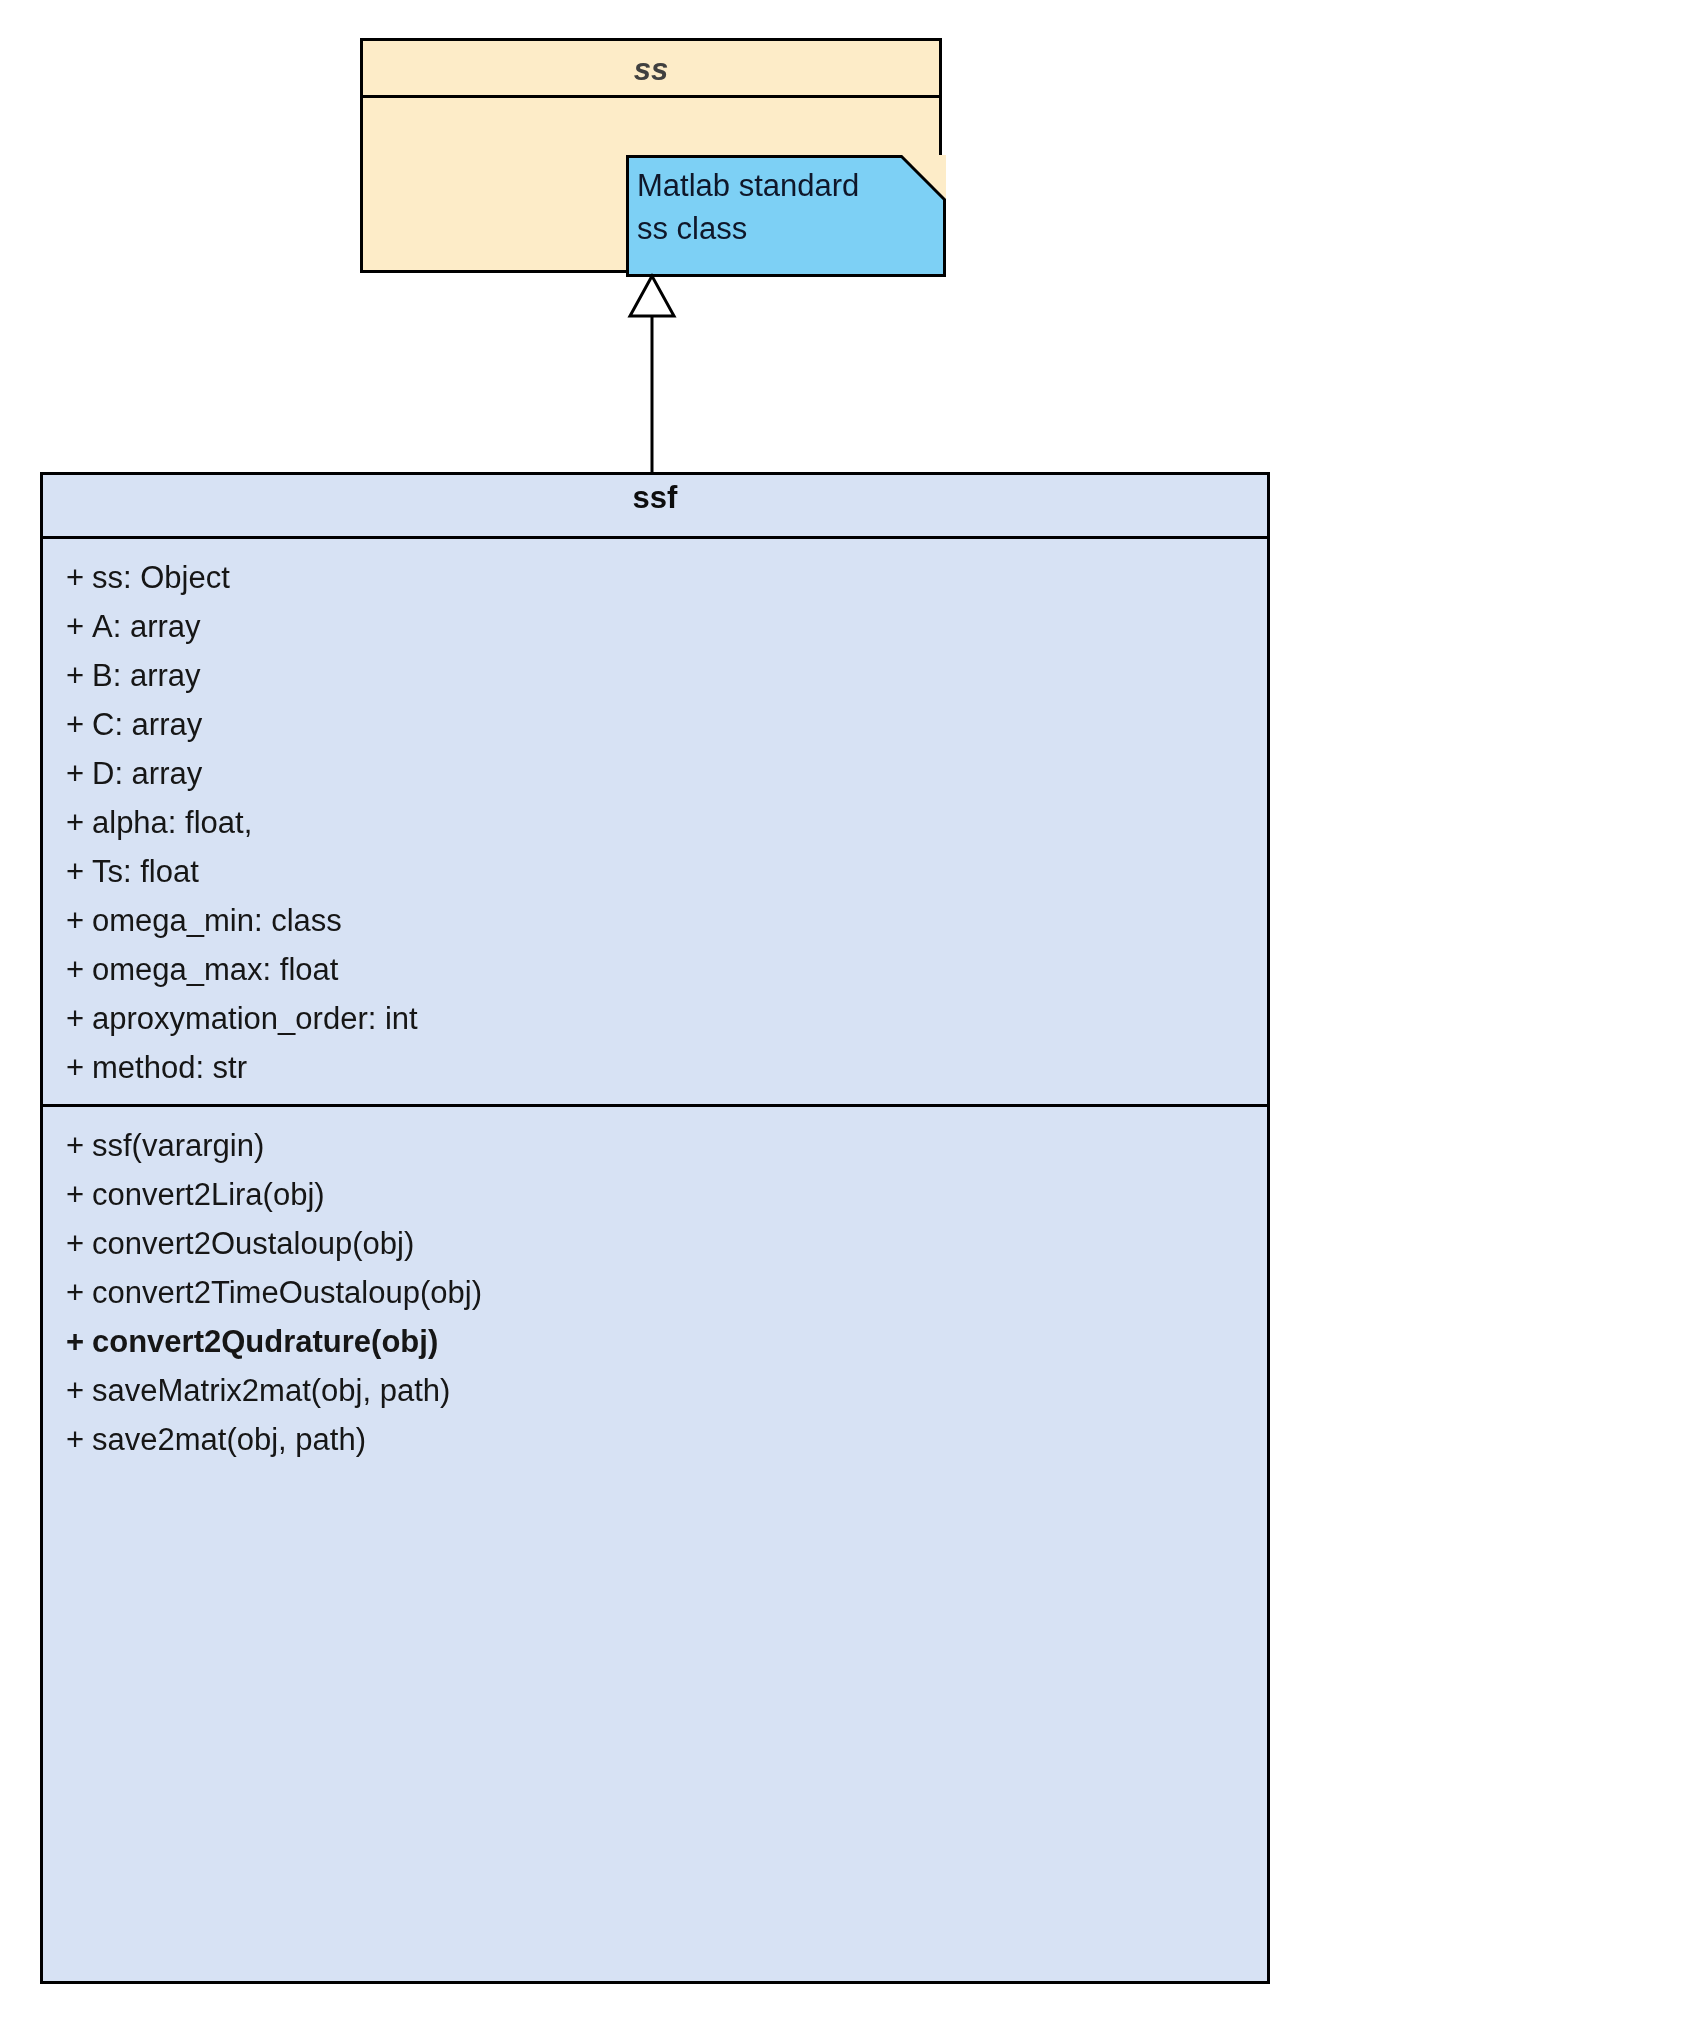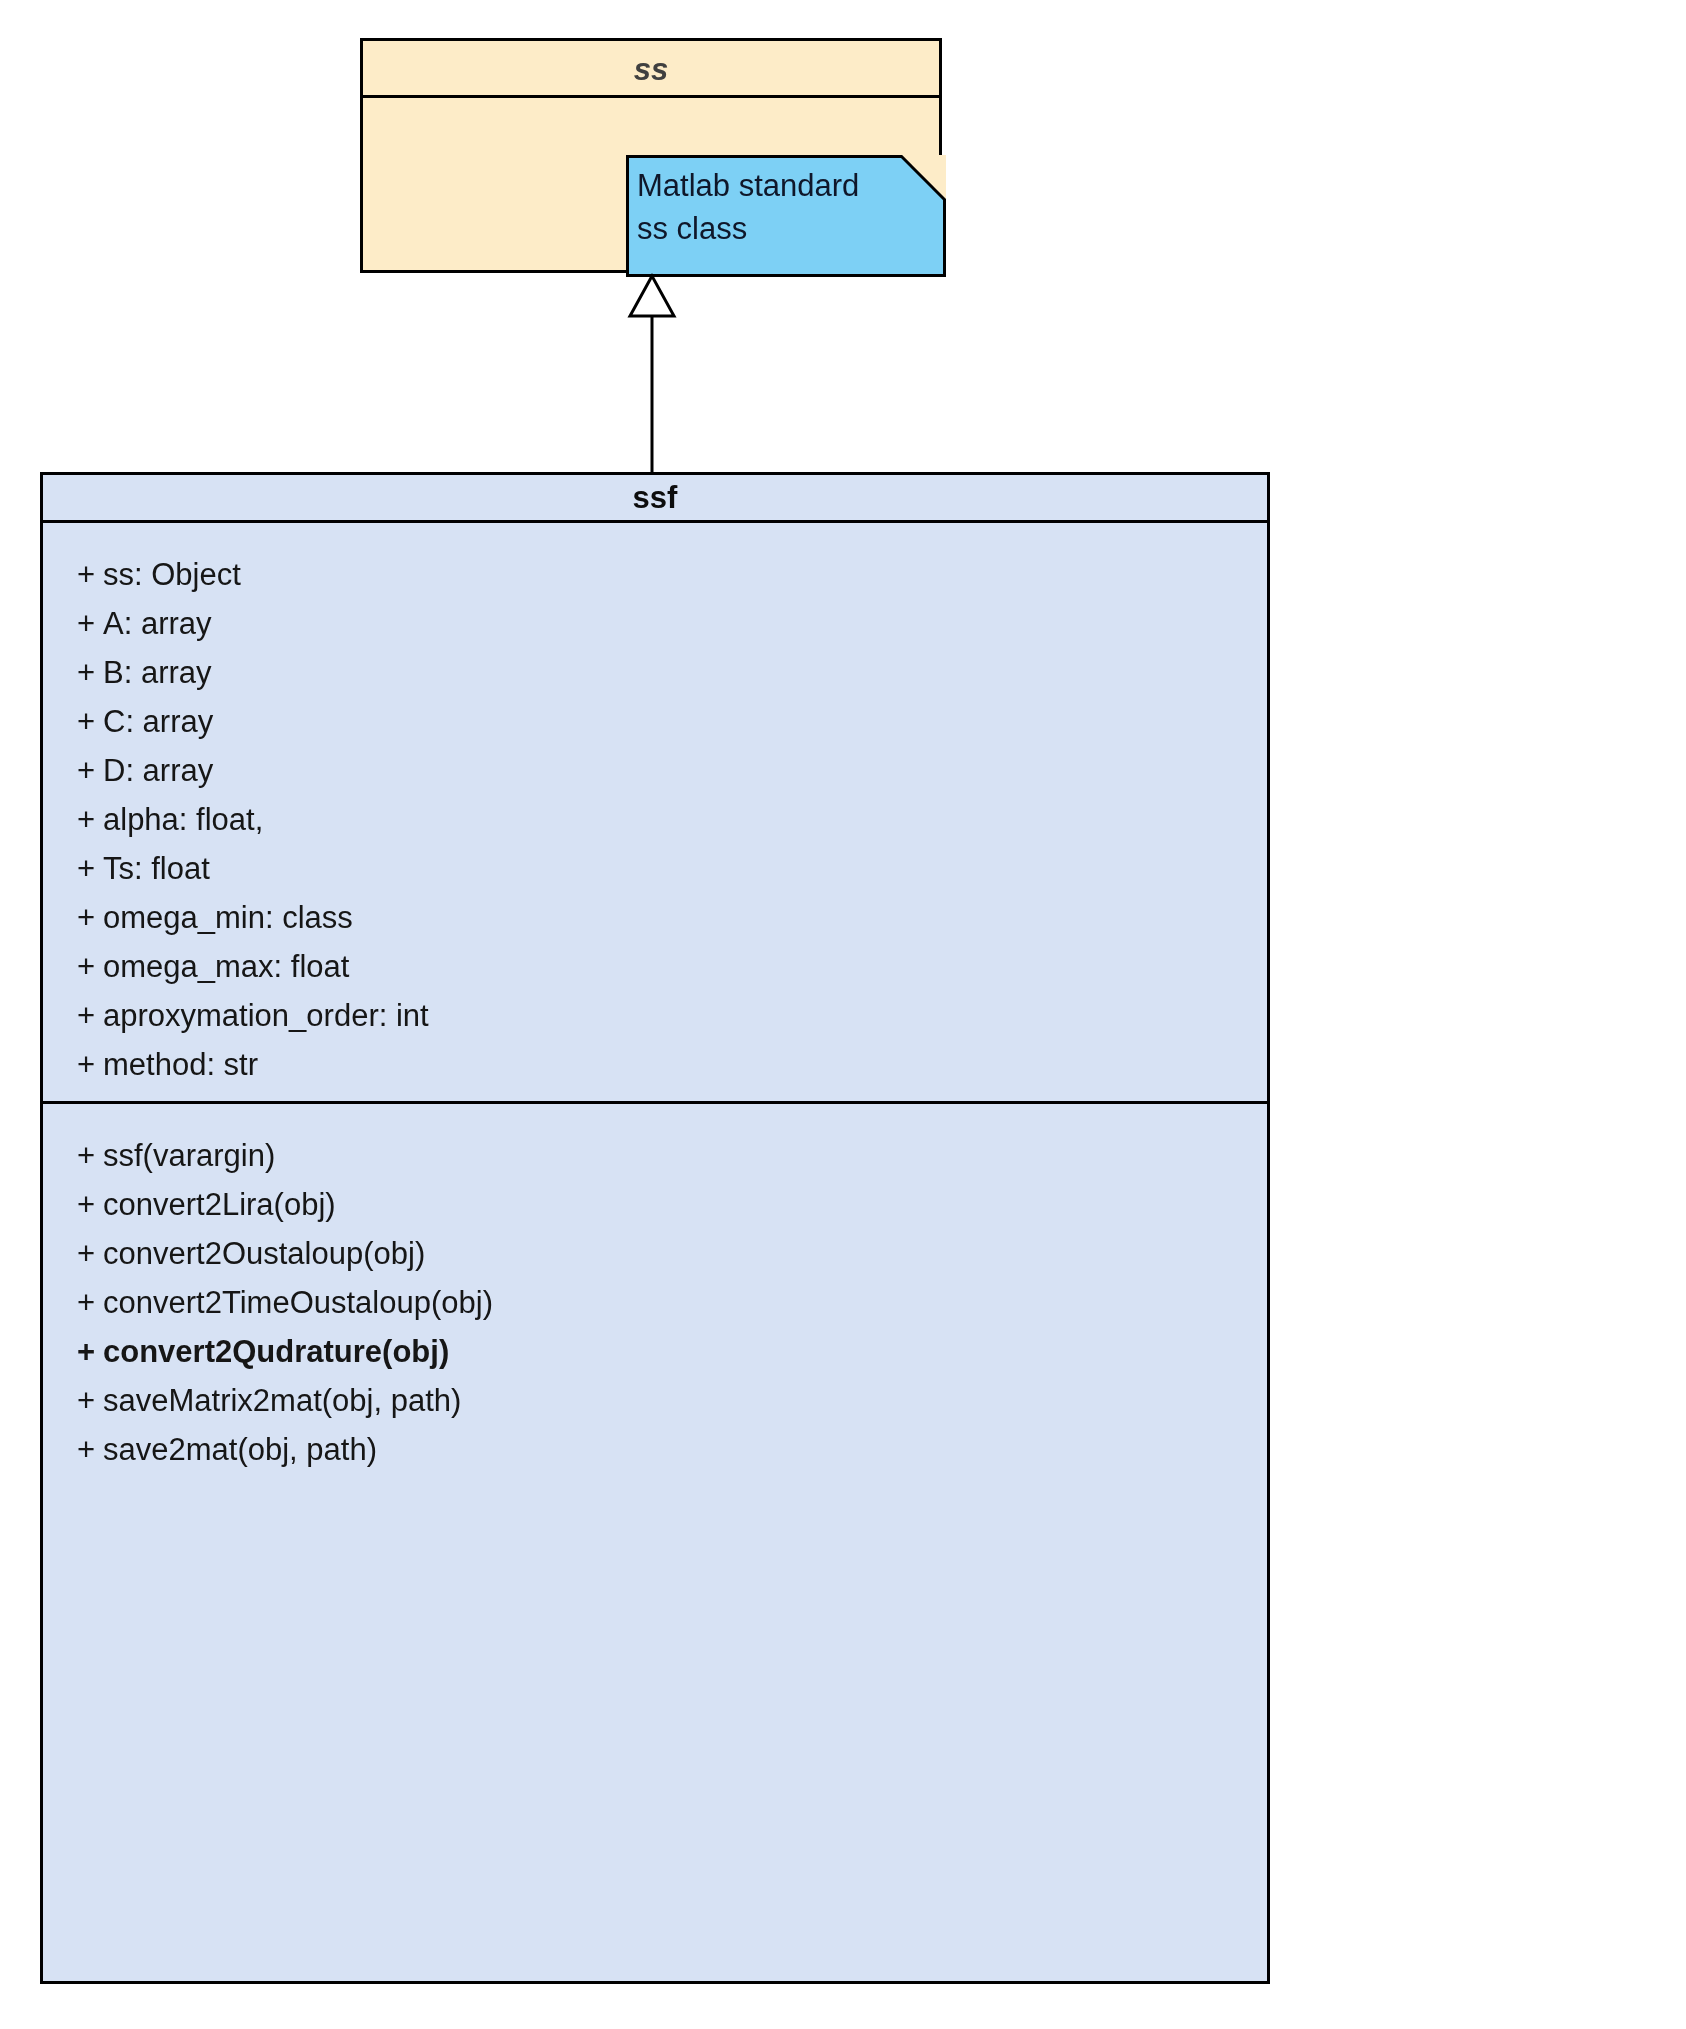--- a/index.html
+++ b/index.html
@@ -86,33 +86,32 @@
     top: 472px;
     width: 1230px;
     height: 1512px;
     border: 3px solid #000000;
     background: #d7e2f4;
     box-sizing: border-box;
     display: flex;
     flex-direction: column;
   }
   .uml-class-ssf .class-title-bar {
-    height: 48px;
+    height: 64px;
     line-height: 46px;
     text-align: center;
     font-weight: bold;
     font-size: 31px;
     color: #0d0d0d;
     border-bottom: 3px solid #000000;
     box-sizing: border-box;
   }
   .compartment {
-    padding: 14px 0 12px 16px;
-    box-sizing: border-box;
-    margin-top: 13px;
+    padding: 14px 0 12px 5px;
+    box-sizing: border-box;
   }
   .compartment.attributes {
     border-bottom: 3px solid #000000;
   }
   .compartment.operations {
     flex: 1 1 auto;
   }
   .member-row {
     font-size: 31px;
     line-height: 49px;

